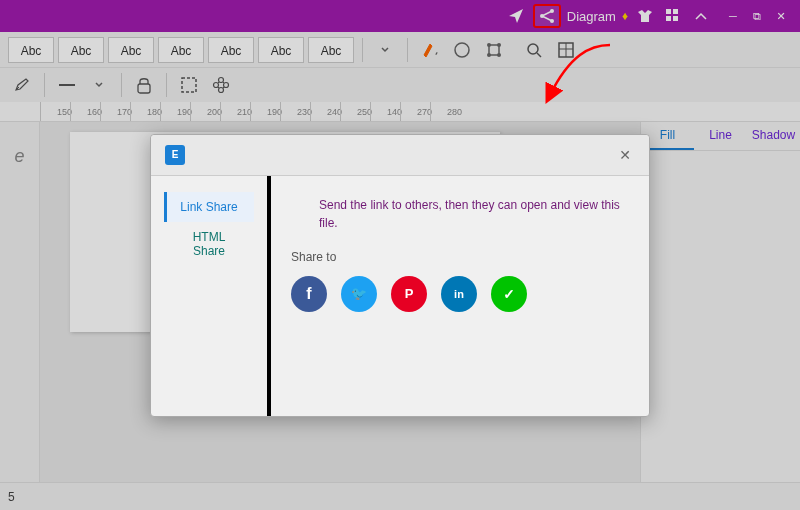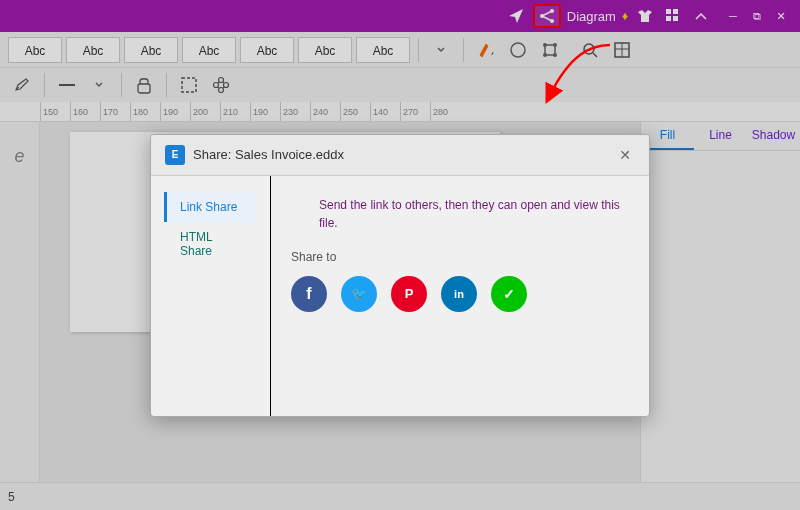--- a/index.html
+++ b/index.html
@@ -41,21 +41,21 @@
     }
     .toolbar-row1 {
       height: 36px;
       display: flex;
       align-items: center;
       padding: 0 8px;
       gap: 4px;
       border-bottom: 1px solid #e0e0e0;
     }
     .style-btn {
-      width: 54px; height: 26px;
+      width: 46px; height: 26px;
       border: 1px solid #ccc; background: white;
       font-size: 12px; text-align: center; line-height: 26px;
       cursor: pointer; color: #333;
     }
     .toolbar-sep { width: 1px; height: 24px; background: #ccc; margin: 0 4px; }
     .toolbar-icon-btn {
       width: 28px; height: 26px;
       display: flex; align-items: center; justify-content: center;
       cursor: pointer; border: 1px solid transparent; border-radius: 2px;
     }
@@ -82,21 +82,21 @@
       position: relative;
     }
     .ruler-marks {
       display: flex;
       gap: 0px;
     }
     .ruler-mark {
       width: 30px;
       text-align: left;
       border-left: 1px solid #ccc;
-      padding-left: 2px;
+      padding-left: 16px;
       height: 20px;
       line-height: 20px;
     }
 
     
     .main-area {
       display: flex;
       height: calc(510px - 32px - 70px - 20px - 28px);
       position: relative;
     }
@@ -227,22 +227,23 @@
       cursor: pointer; color: #666; font-size: 14px; border-radius: 2px;
     }
 
     .dialog-body {
       display: flex;
       min-height: 240px;
     }
 
     .dialog-sidebar {
       width: 120px;
-      border-right: 1px solid #000000;
+      border-right: 4px solid #000000;
       padding: 16px 13px;
+      text-align: center;
     }
     .dialog-sidebar-item {
       padding: 8px 16px;
       font-size: 12px;
       cursor: pointer;
       color: #0f766e;
     }
     .dialog-sidebar-item.active {
       color: #1a7fd4;
       background: #e8f0fa;
@@ -553,21 +554,20 @@
   </defs>
   <path d="M100 10 C80 10 60 20 40 60" stroke="red" stroke-width="2.5" fill="none" marker-end="url(#arrowhead)"></path>
 </svg>
 
 <div class="dialog-overlay">
   <div class="dialog">
 
     <div class="dialog-header">
       <div class="dialog-header-left">
         <div class="dialog-logo">E</div>
-        <span class="dialog-title">Share: Sales Invoice.eddx</span>
       </div>
       <div class="dialog-close">✕</div>
     </div>
 
     <div class="dialog-body">
 
       <div class="dialog-sidebar">
         <div class="dialog-sidebar-item active">Link Share</div>
         <div class="dialog-sidebar-item">HTML Share</div>
       </div>

